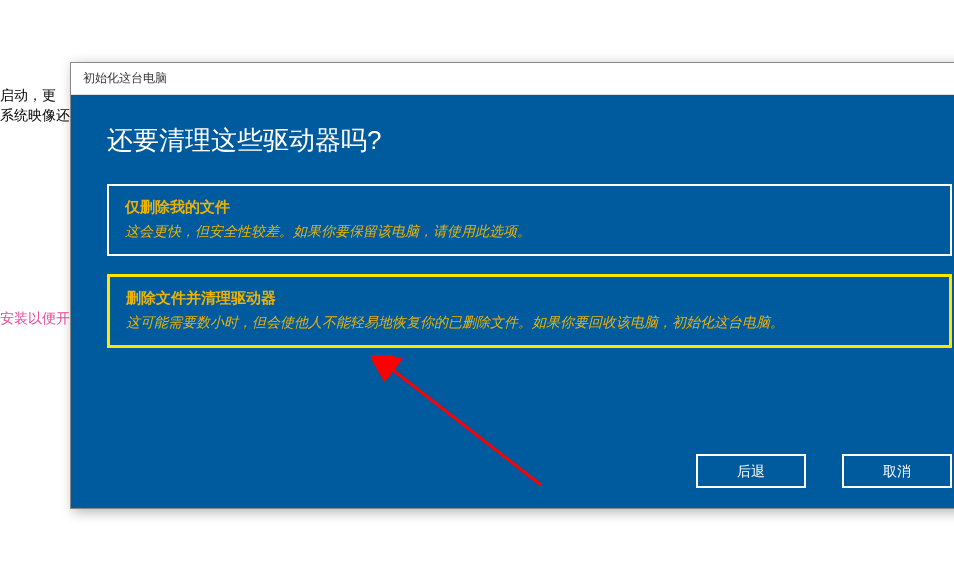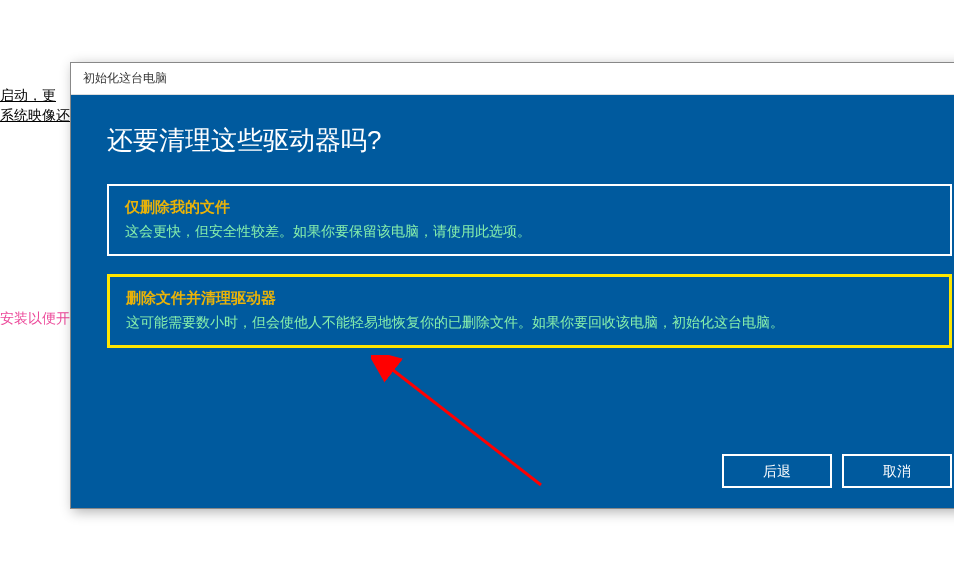--- a/index.html
+++ b/index.html
@@ -9,21 +9,20 @@
       font-family: "Microsoft YaHei", "Segoe UI", sans-serif;
       background: #ffffff;
       position: relative;
       overflow: hidden;
     }
     .bg-text {
       position: absolute;
       color: #000;
       font-size: 14px;
       line-height: 1.6;
-      text-decoration: underline;
     }
     .bg-text-1 { top: 84px; left: 0; }
     .bg-text-2 { top: 104px; left: 0; }
     .bg-link {
       position: absolute;
       top: 310px;
       left: 0;
       color: #ec4899;
       font-size: 14px;
     }
@@ -74,29 +73,30 @@
       border: 3px solid #ffe600;
     }
     .option-title {
       font-size: 15px;
       font-weight: 600;
       color: #eab308;
       margin-bottom: 4px;
     }
     .option-desc {
       font-size: 14px;
-      color: #86efac;
+      color: #eab308;
       line-height: 1.5;
+      font-style: italic;
     }
     .button-row {
       position: absolute;
       bottom: 20px;
       right: 36px;
       display: flex;
-      gap: 10px;
+      gap: 36px;
     }
     .btn {
       width: 110px;
       height: 34px;
       border: 2px solid #ffffff;
       background: transparent;
       color: #ffffff;
       font-size: 14px;
       text-align: center;
       line-height: 30px;

